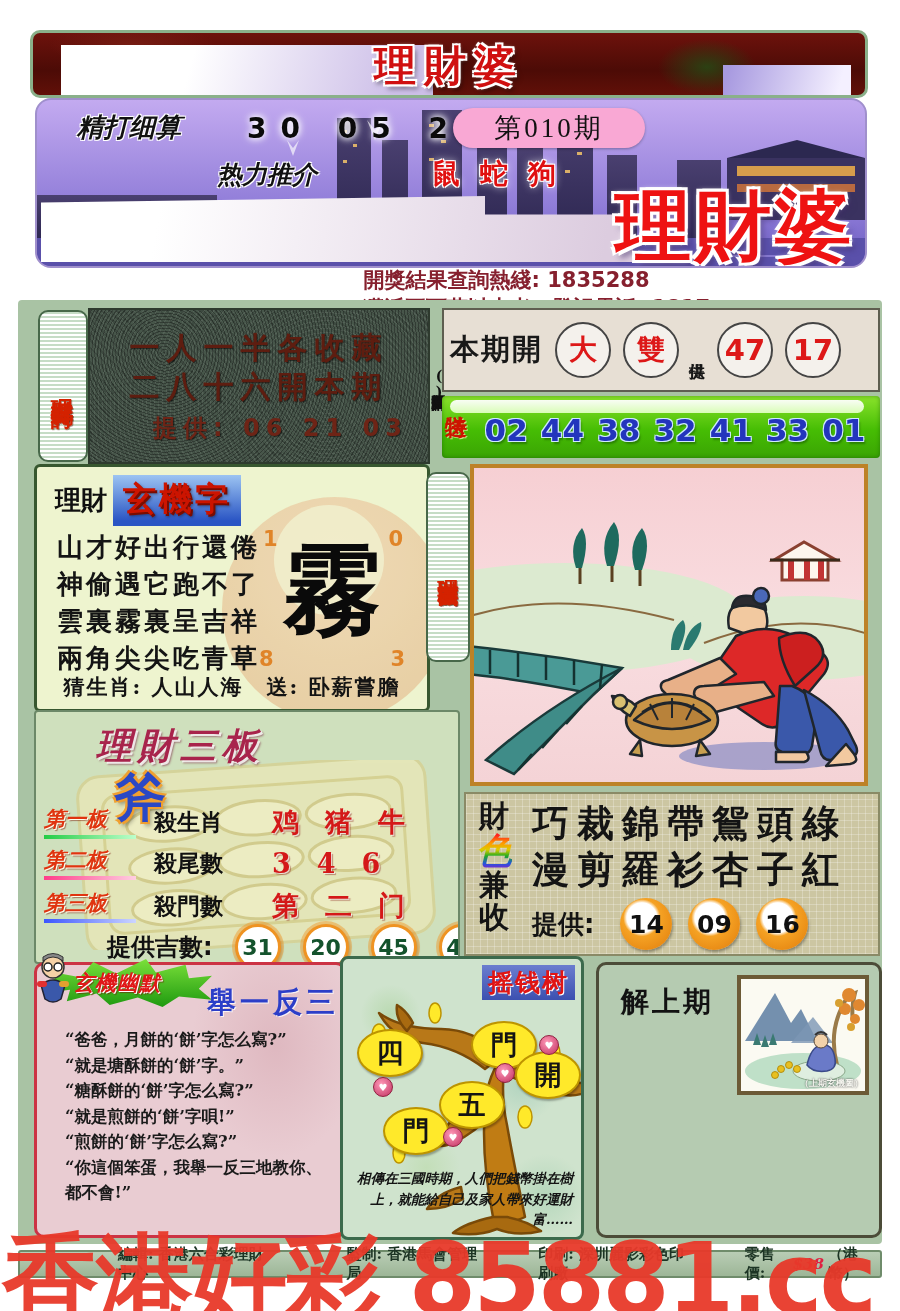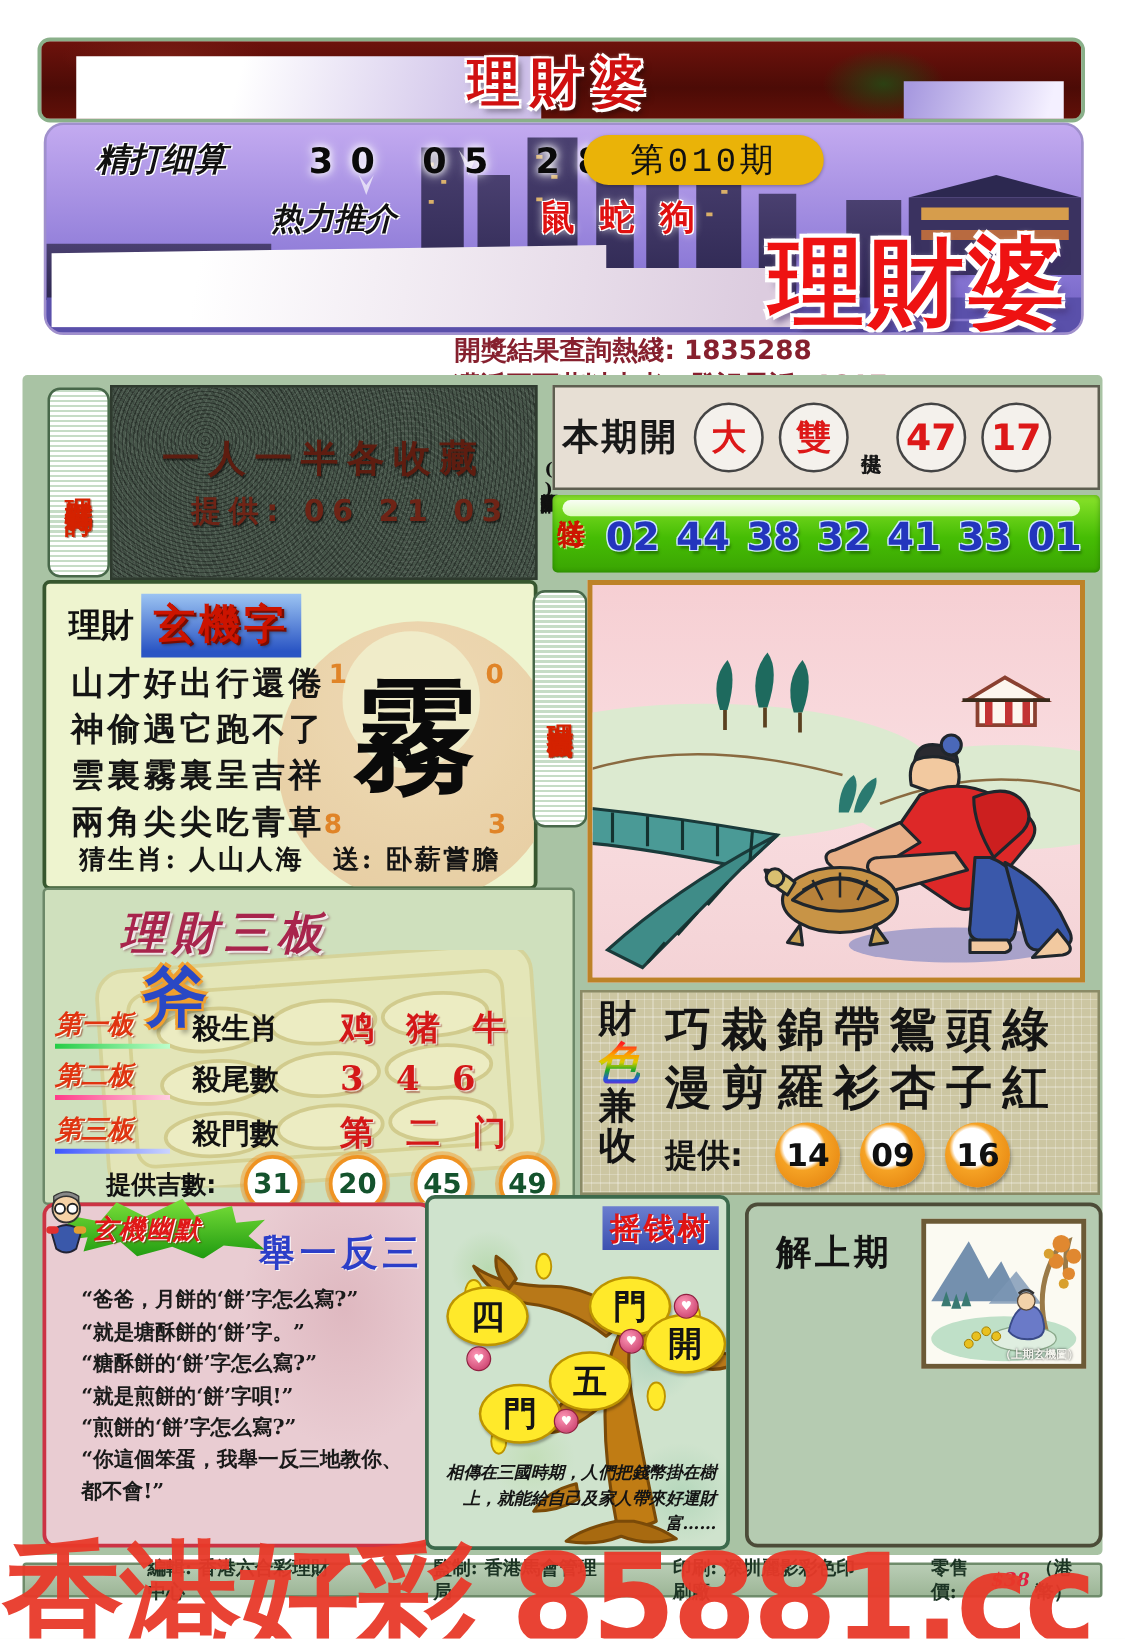--- a/index.html
+++ b/index.html
@@ -27,23 +27,23 @@
   .city svg.bg{position:absolute;left:0;top:0;}
   .slogan1{position:absolute;left:40px;top:10px;font-size:26px;font-weight:bold;font-style:italic;color:#111;
     text-shadow:1px 1px 0 #fff,-1px -1px 0 #fff,1px -1px 0 #fff,-1px 1px 0 #fff;}
   .slogan1-nums{position:absolute;left:210px;top:12px;font-size:28px;font-weight:bold;color:#0a0a0a;
     letter-spacing:14px;text-shadow:0 0 6px #fff,0 0 10px #fff;}
   .slogan2{position:absolute;left:180px;top:58px;font-size:25px;font-weight:bold;font-style:italic;color:#111;
     text-shadow:1px 1px 0 #fff,-1px -1px 0 #fff,1px -1px 0 #fff,-1px 1px 0 #fff;}
   .animals{position:absolute;left:395px;top:55px;display:flex;gap:20px;}
   .animals span{font-size:28px;font-weight:bold;color:#e01010;
     text-shadow:1px 1px 0 #fff,-1px -1px 0 #fff,1px -1px 0 #fff,-1px 1px 0 #fff,0 0 8px #fff;}
-  .issue-pill{position:absolute;left:430px;top:8px;width:192px;height:40px;border-radius:20px;
-    background:#eab308;box-shadow:0 1px 3px rgba(0,0,0,.3);display:flex;align-items:center;justify-content:center;
-    font-family:Liberation Mono, monospace;font-size:27px;color:#111;letter-spacing:3px;}
+  .issue-pill{position:absolute;left:416px;top:8px;width:192px;height:40px;border-radius:20px;
+    background:#f9a8d4;box-shadow:0 1px 3px rgba(0,0,0,.3);display:flex;align-items:center;justify-content:center;
+    font-family:Liberation Serif, serif;font-size:27px;color:#111;letter-spacing:3px;}
   .masthead{position:absolute;right:10px;bottom:2px;font-size:76px;font-weight:bold;color:#ee1212;
     letter-spacing:4px;line-height:1.0;
     text-shadow:3px 3px 0 #fff,-3px -3px 0 #fff,3px -3px 0 #fff,-3px 3px 0 #fff,0 0 6px #fff,5px 6px 6px rgba(60,40,100,.6);}
   .city-blank{position:absolute;left:4px;bottom:4px;width:592px;height:66px;
     background:linear-gradient(100deg,#ffffff 20%,#dcccdf 95%);
     clip-path:polygon(0 10%,75% 0,75% 28%,100% 28%,100% 100%,0 100%);}
 
   
   .hotline{position:absolute;left:35px;top:266px;width:828px;height:32px;display:flex;align-items:center;flex-direction:column;}
   .hotline span{font-size:21px;font-weight:bold;color:#86202e;}
@@ -147,21 +147,21 @@
     font-family:"DejaVu Serif",serif;text-shadow:1px 1px 0 #ffe,2px 2px 1px rgba(120,20,0,.5);
     padding-bottom:2px;flex:none;}
   .u1{border-bottom:4px solid;border-image:linear-gradient(90deg,#22cc44,#bfffcd) 1;}
   .u2{border-bottom:4px solid;border-image:linear-gradient(90deg,#ff3a88,#ffd0e2) 1;}
   .u3{border-bottom:4px solid;border-image:linear-gradient(90deg,#3a54ff,#cdd6ff) 1;}
   .sb-lbl{width:104px;font-size:23px;font-weight:bold;color:#111;flex:none;margin-left:18px;}
   .sb-vals{display:flex;gap:26px;margin-left:14px;}
   .sb-vals span{font-size:27px;font-weight:bold;color:#d41818;font-family:"DejaVu Serif",serif;
     text-shadow:1px 1px 0 rgba(255,255,255,.7),2px 2px 1px rgba(120,0,0,.4);}
   .sb-lucky{position:absolute;left:0;top:212px;width:100%;display:flex;align-items:center;}
-  .sb-lucky .lk-lbl{font-size:20px;font-weight:bold;color:#111;margin-left:49px;flex:none;}
+  .sb-lucky .lk-lbl{font-size:24px;font-weight:bold;color:#111;margin-left:71px;flex:none;}
   .ball{width:40px;height:40px;border-radius:50%;background:#ffffff;border:3px solid #ef9322;
     box-shadow:0 0 0 3px rgba(239,147,34,.45),1px 2px 3px rgba(0,0,0,.3);margin-left:22px;flex:none;
     display:flex;align-items:center;justify-content:center;font-size:22px;font-weight:bold;color:#14532d;}
 
   
   .caise{position:absolute;left:446px;top:492px;width:416px;height:164px;
     border:2px solid #8a8a66;box-sizing:border-box;
     background-color:#ccc6a2;
     background-image:
       repeating-linear-gradient(0deg,rgba(255,255,255,.25) 0 1px,rgba(255,255,255,0) 1px 7px),
@@ -336,20 +336,21 @@
     <span class="hl-right">獲派五百萬以上者，登記電話: 1817</span>
   </div>
 
   <div class="main">
 
     <div class="vbadge badge-shi">
       <span class="vtxt">理財特碼詩</span>
     </div>
     <div class="scratch">
       <div class="sline">一人一半各收藏</div>
+      <div class="sline">二八十六開本期</div>
       <div class="sprov">提供: 06 21 03</div>
     </div>
     <div class="scratch-note">
       <span class="vtxt2">(請刮開塗層觀閱)</span>
     </div>
 
     <div class="benqi">
       <span class="lbl">本期開</span>
       <div class="circ">
           <span class="cn">大</span>

